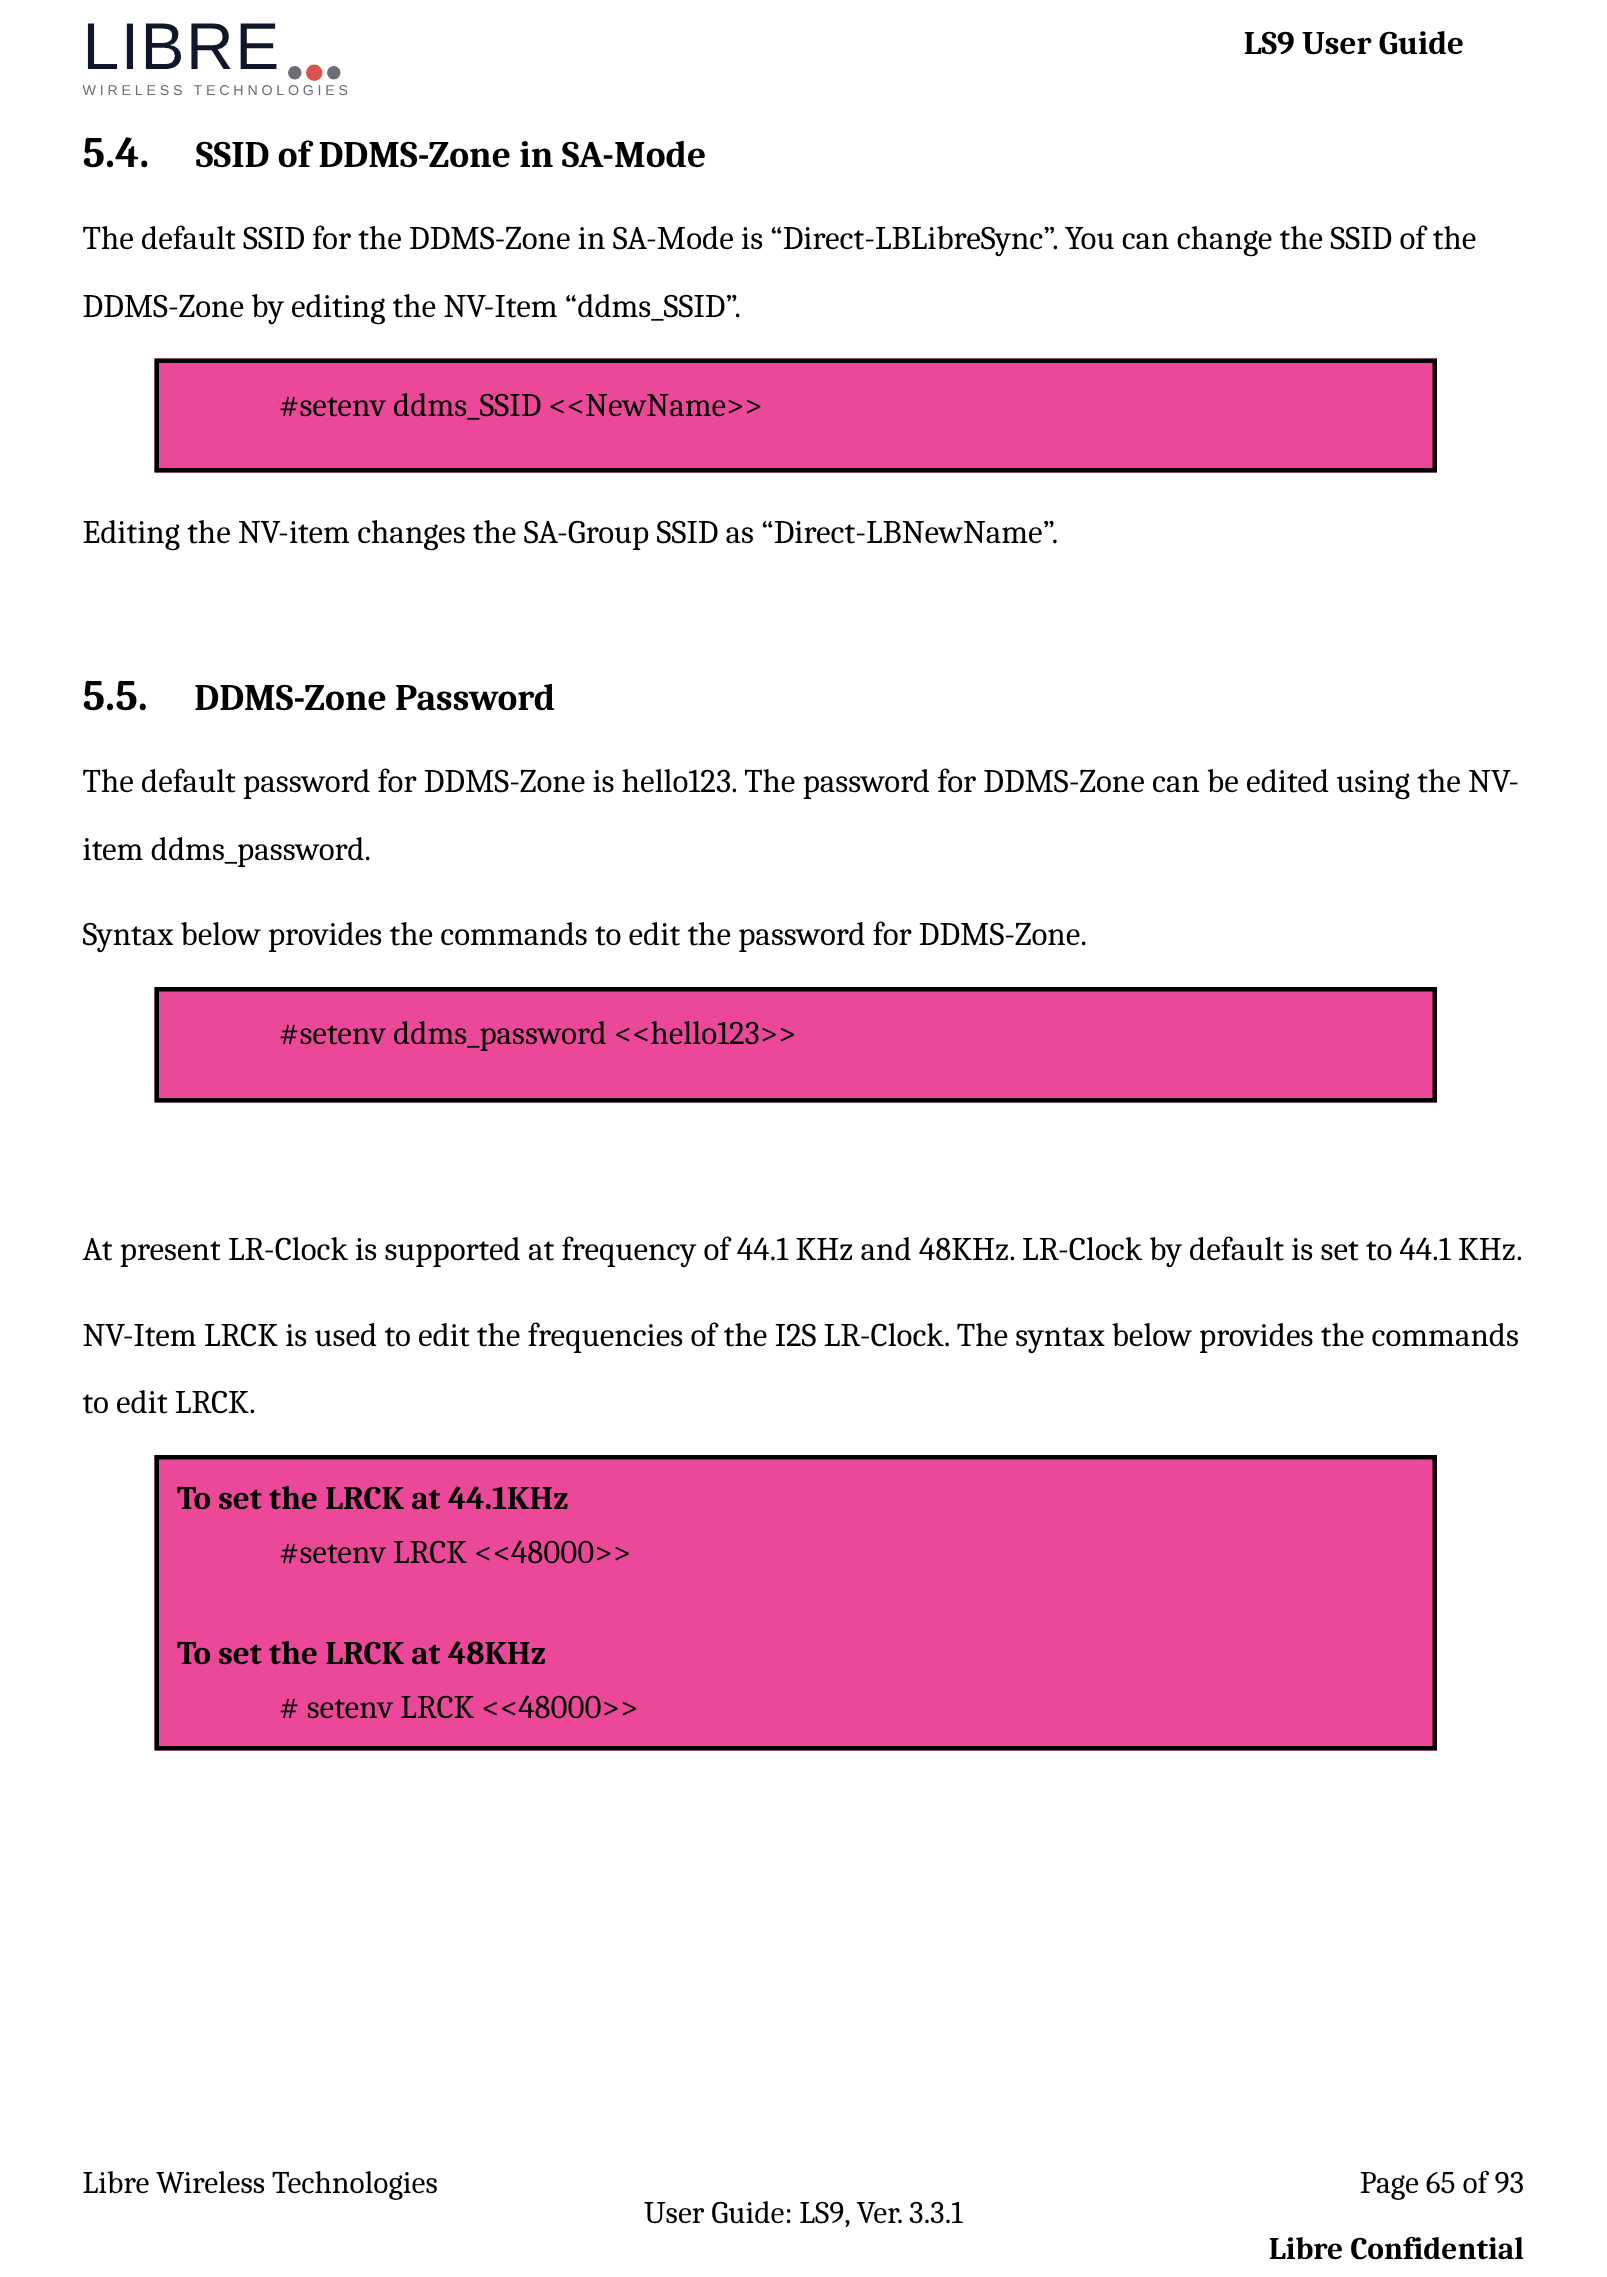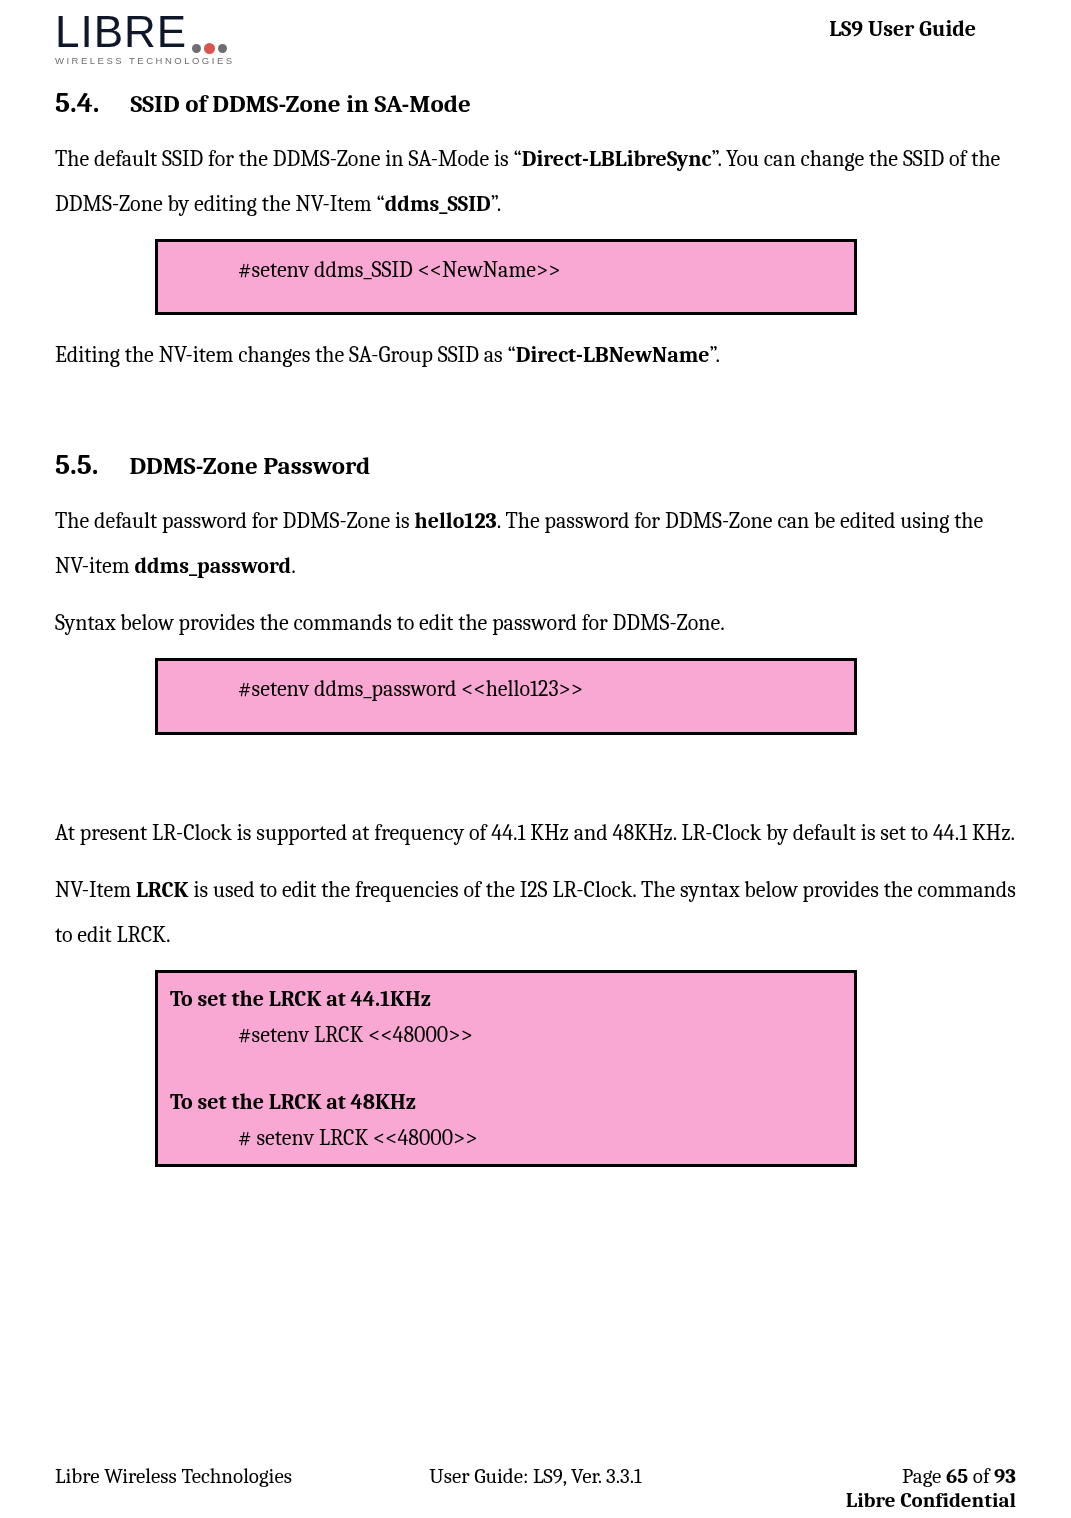--- a/index.html
+++ b/index.html
@@ -74,30 +74,30 @@
   }
   .sec-title {
     font-size: 25px;
     font-weight: bold;
   }
   .body-text {
     font-size: 22px;
     line-height: 2.05;
     margin-bottom: 12px;
   }
-  .bold { font-weight: bold; }
+  .bold { font-weight: normal; }
   
   .codebox {
-    background: #f9a8d4;
+    background: #ec4899;
     border: 3px solid #000;
-    margin: 6px 0 18px 100px;
+    margin: 6px 0 18px 48px;
     padding: 10px 10px 24px 80px;
     font-size: 22px;
     line-height: 1.65;
-    width: 702px;
+    width: 855px;
     box-sizing: border-box;
   }
   .codebox.multi {
     padding: 8px 10px 8px 12px;
   }
   .codebox .row-label {
     font-weight: bold;
     margin-bottom: 0;
   }
   .codebox .row-cmd {
@@ -114,20 +114,21 @@
     bottom: 6px;
     font-size: 21px;
   }
   .footer-row {
     display: flex;
     justify-content: space-between;
   }
   .footer-center {
     text-align: center;
     flex: 1;
+    margin-top: 20px;
   }
   .footer-left { flex: 0.9; text-align:left;}
   .footer-right { flex: 0.9; text-align: right; }
   .footer-conf {
     text-align: right;
     font-weight: bold;
   }
 </style>
 </head>
 <body>

